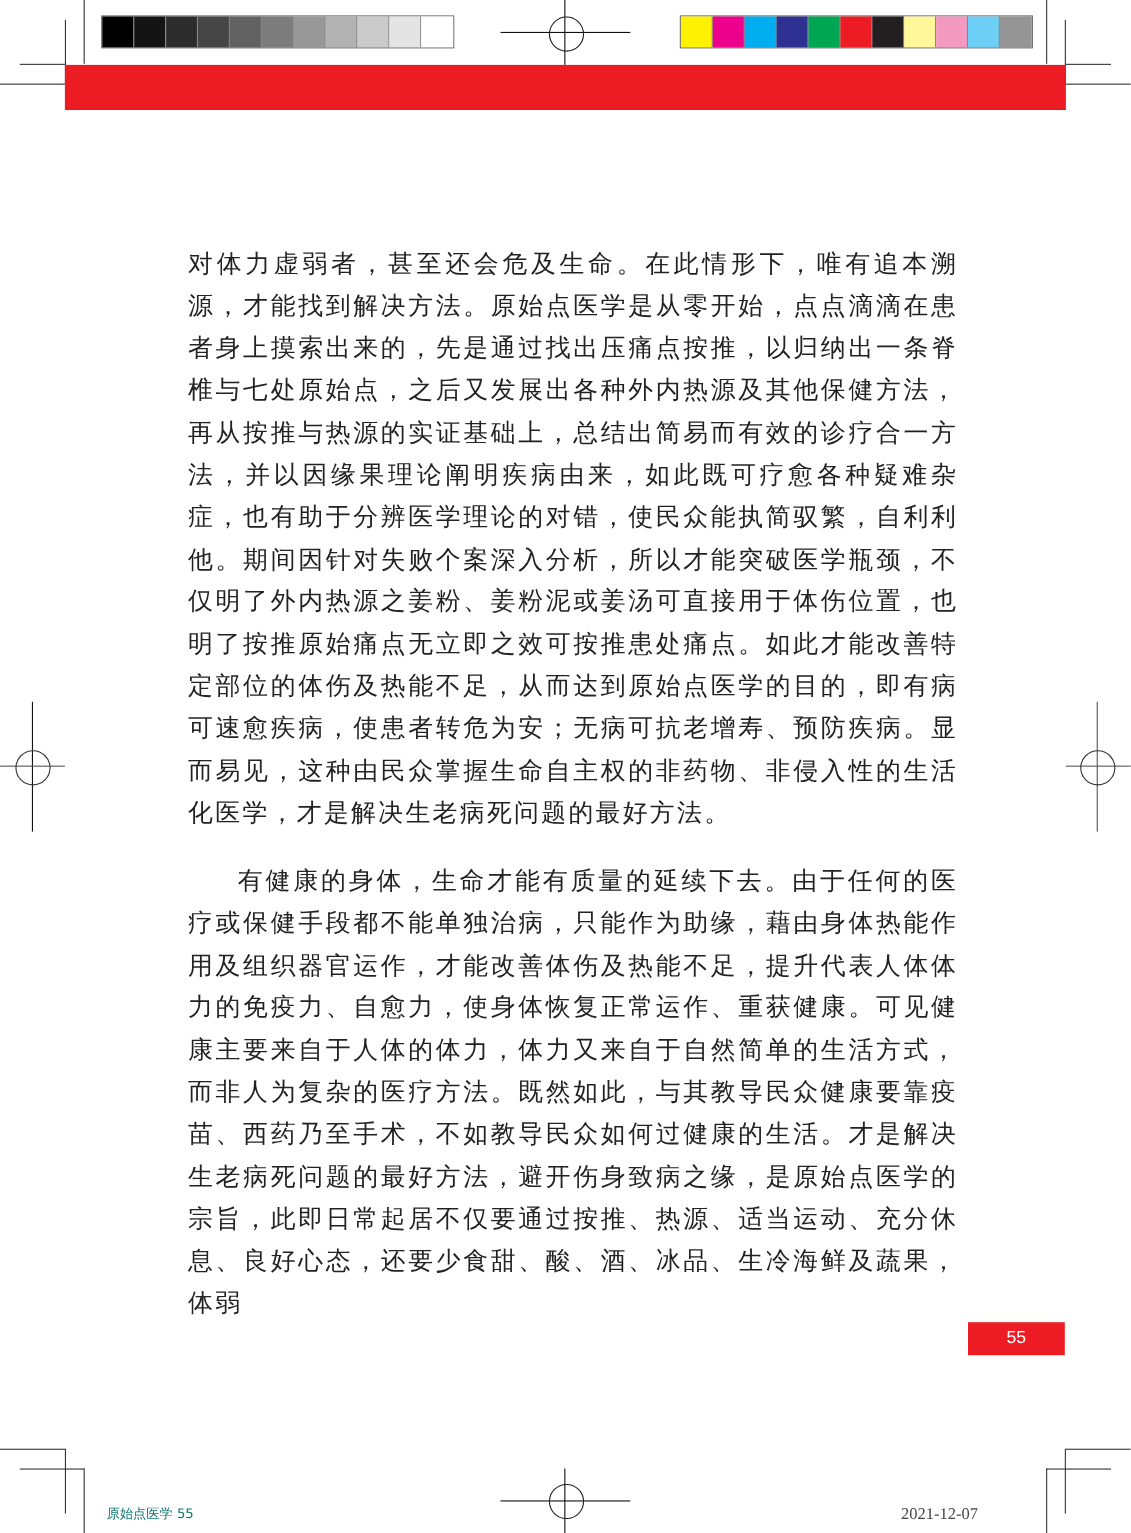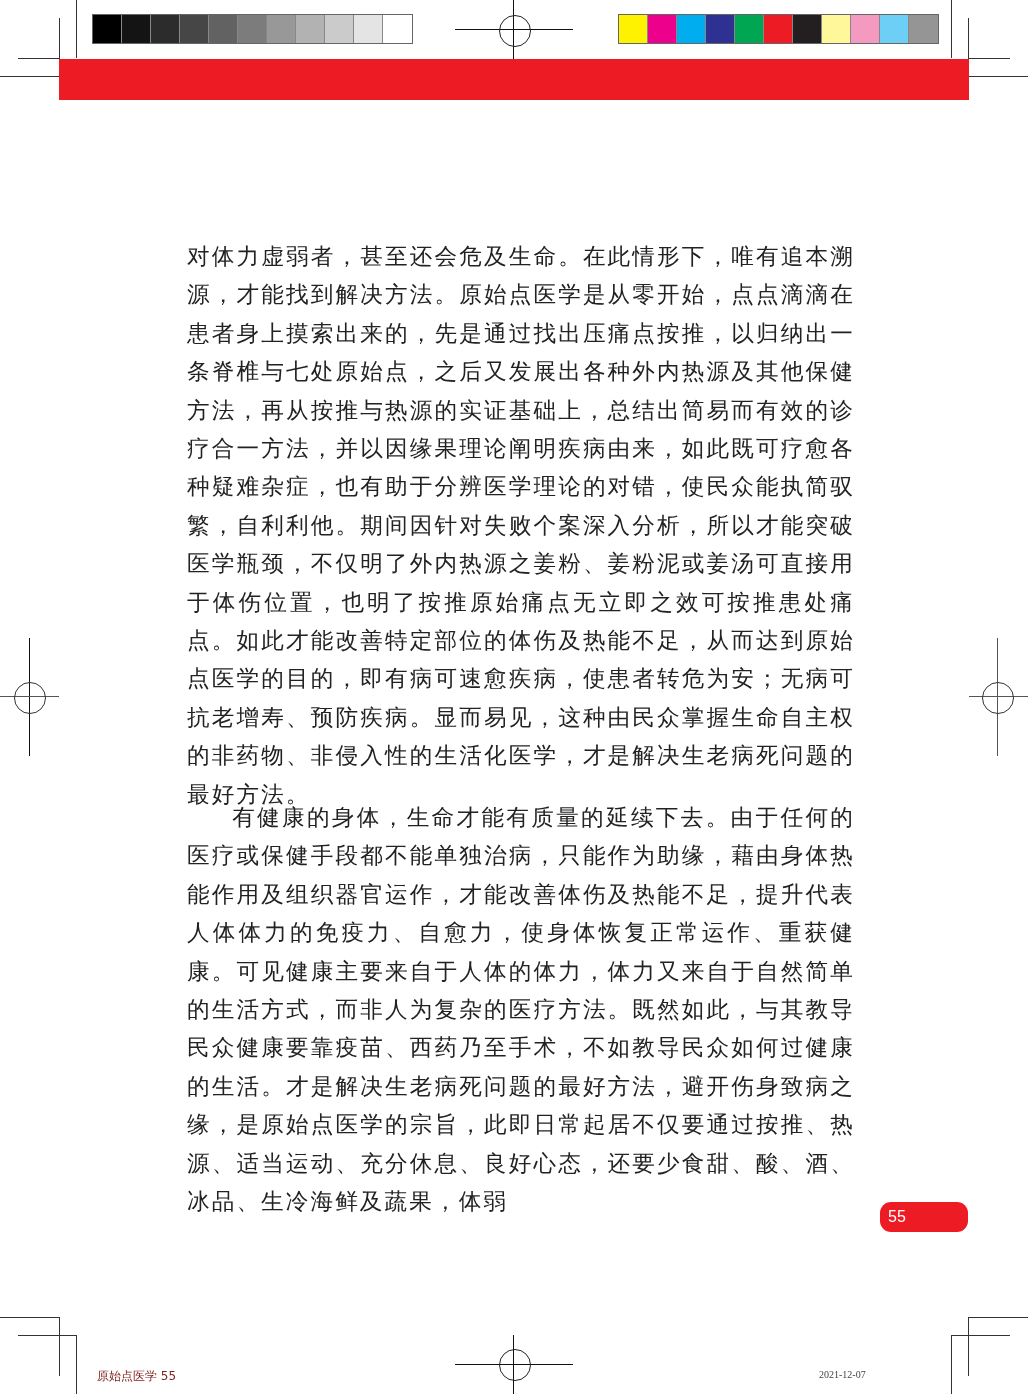--- a/index.html
+++ b/index.html
@@ -12,31 +12,31 @@
     .swatch { width: 29px; height: 28px; border-right: 1px solid #888; box-sizing: border-box; }
     .swatch:last-child { border-right: none; }
     .red-band { position: absolute; left: 59px; top: 59px; width: 910px; height: 41px; background: #ed1c24; }
     .line { position: absolute; background: #333; }
     .reg { position: absolute; width: 30px; height: 30px; }
     .body-text {
       position: absolute; left: 171px; width: 700px;
       font-size: 22.6px; line-height: 38.4px; color: #222;
       letter-spacing: 2.1px;
     }
-    .body-text p { margin: 16px; text-align: justify; text-align-last: left; }
+    .body-text p { margin: 0; text-align: justify; text-align-last: left; }
     .para2 { top: 782px; }
     .para1 { top: 221px; }
     .para2 p { text-indent: 2em; }
     .page-badge {
       position: absolute; left: 880px; top: 1202px; width: 88px; height: 30px;
-      background: #ed1c24; border-radius: 11px; color: #fff; font-size: 16px;
-      font-family: "Liberation Sans", sans-serif; line-height: 30px; box-sizing: border-box; padding-left: 8px;
+      background: #ed1c24; border-radius: 0; color: #fff; font-size: 16px;
+      font-family: "Liberation Sans", sans-serif; line-height: 30px; box-sizing: border-box; padding-left: 35px;
     }
-    .footer-left { position: absolute; left: 97px; top: 1368px; font-size: 12px; color: #7f1d1d; font-family: "DejaVu Sans", sans-serif; }
-    .footer-right { position: absolute; left: 819px; top: 1369px; font-size: 10px; color: #444; font-family: "Liberation Serif", serif; }
+    .footer-left { position: absolute; left: 97px; top: 1368px; font-size: 12px; color: #0f766e; font-family: "DejaVu Sans", sans-serif; }
+    .footer-right { position: absolute; left: 819px; top: 1369px; font-size: 15px; color: #444; font-family: "Liberation Serif", serif; }
   </style>
 </head>
 <body>
 
 <div class="line" style="left:76px;top:0;width:1px;height:58px;"></div>
 <div class="line" style="left:18px;top:58px;width:41px;height:1px;"></div>
 <div class="line" style="left:0;top:76px;width:59px;height:1px;"></div>
 <div class="line" style="left:59px;top:18px;width:1px;height:59px;"></div>
 
 <div class="line" style="left:951px;top:0;width:1px;height:58px;"></div>

